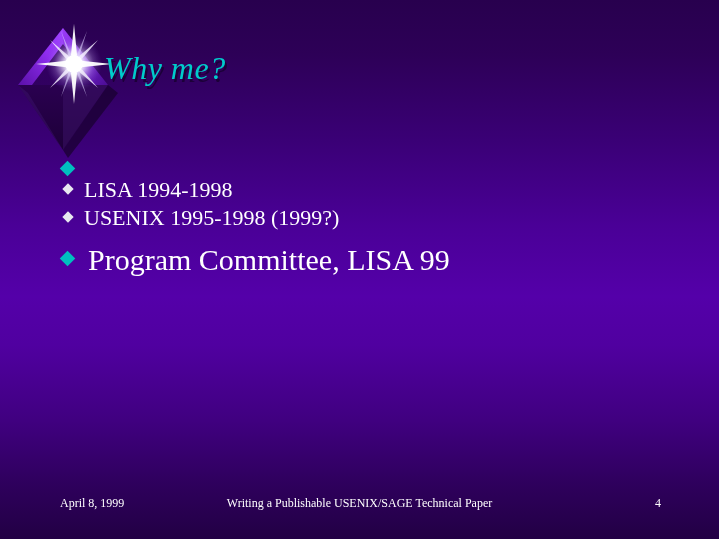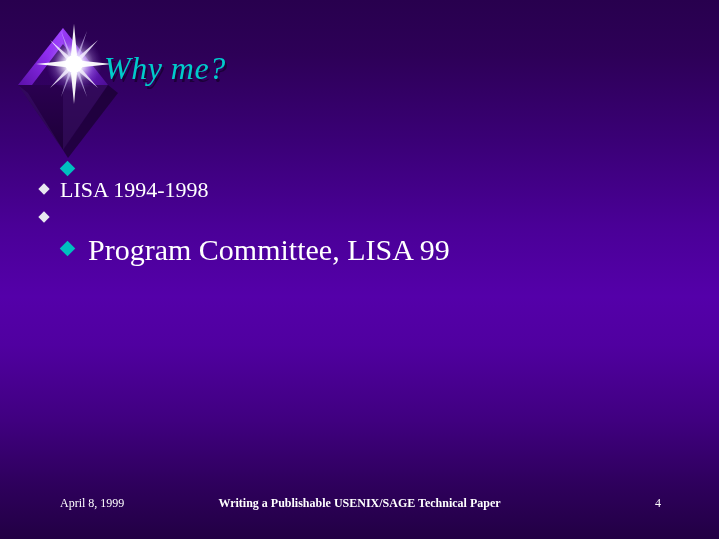--- a/index.html
+++ b/index.html
@@ -59,22 +59,23 @@
   .bullet-row {
     display: flex;
     align-items: flex-start;
     white-space: nowrap;
   }
   .lvl1 {
     padding-left: 62px;
     margin-bottom: 2px;
   }
   .lvl2 {
-    padding-left: 40px;
+    padding-left: 52px;
     margin-bottom: 1px;
+    margin-left: 12px;
   }
   .dia {
     flex: 0 0 auto;
     display: inline-block;
     transform: rotate(45deg);
   }
   .lvl1 .dia {
     width: 11px;
     height: 11px;
     background: #00bfbf;
@@ -115,21 +116,20 @@
     position: absolute;
     left: 60px;
     top: 0;
   }
   #footer-center {
     position: absolute;
     left: 0;
     top: 0;
     width: 719px;
     text-align: center;
-    font-weight: bold;
   }
   #footer-page {
     position: absolute;
     right: 58px;
     top: 0;
   }
 </style>
 </head>
 <body>
 
@@ -203,20 +203,21 @@
       <span class="dia"></span>
     </div>
 
     <div class="bullet-row lvl2">
       <span class="dia"></span>
       <span class="txt2">LISA 1994-1998</span>
     </div>
 
     <div class="bullet-row lvl2">
       <span class="dia"></span>
+      <span class="txt2">USENIX 1995-1998 (1999?)</span>
     </div>
 
     <div class="group-gap"></div>
 
 
 
     <div class="bullet-row lvl1">
       <span class="dia"></span>
       <span class="txt1">Program Committee, LISA 99</span>
     </div>

